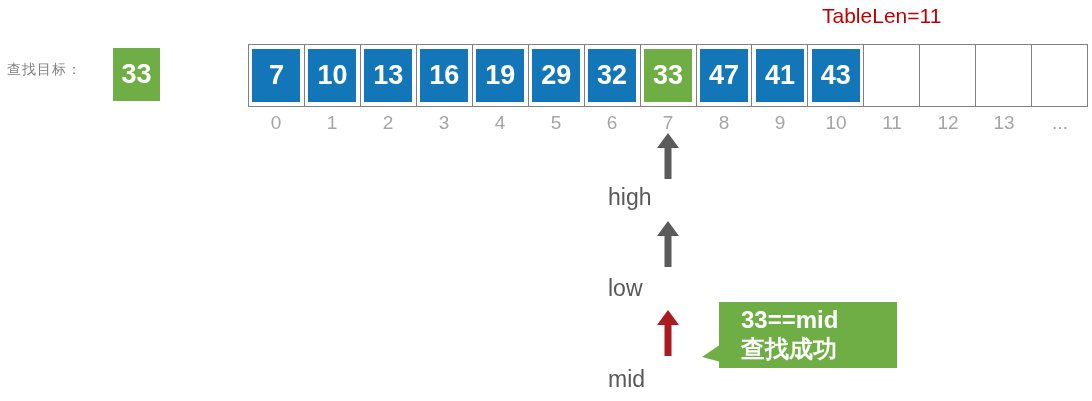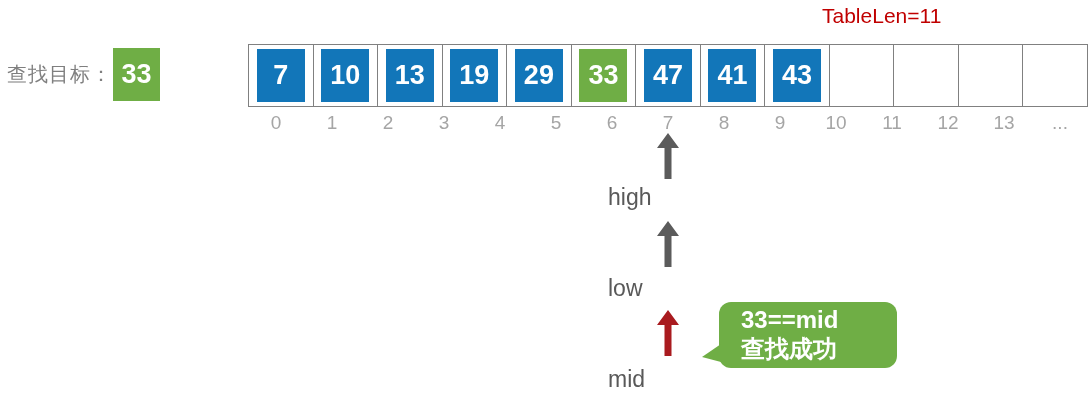--- a/index.html
+++ b/index.html
@@ -10,21 +10,21 @@
     background: #ffffff;
     font-family: "Liberation Sans", "DejaVu Sans", sans-serif;
     overflow: hidden;
   }
 
   
   .target-label {
     position: absolute;
     left: 7px;
     top: 61px;
-    font-size: 20px;
+    font-size: 14px;
     color: var(--gray-text, #7f7f7f);
     letter-spacing: 1px;
     white-space: nowrap;
   }
   .target-box {
     position: absolute;
     left: 113px;
     top: 48px;
     width: 47px;
     height: 53px;
@@ -121,21 +121,21 @@
   #mid-label  { top: 366px; }
 
   
   .bubble {
     position: absolute;
     left: 719px;
     top: 302px;
     width: 178px;
     box-sizing: border-box;
     background: var(--green, #6fae45);
-    border-radius: 12px;
+    border-radius: 0;
     padding: 3px 10px 5px 22px;
     color: #ffffff;
     font-size: 24px;
     font-weight: bold;
     line-height: 29px;
   }
   .bubble-tail {
     position: absolute;
     left: -17px;
     bottom: 6px;
@@ -160,24 +160,30 @@
       <div class="cell">
         <div class="box normal">7</div>
       </div>
       <div class="cell">
         <div class="box normal">10</div>
       </div>
       <div class="cell">
         <div class="box normal">13</div>
       </div>
       <div class="cell">
+        <div class="box normal">16</div>
+      </div>
+      <div class="cell">
         <div class="box normal">19</div>
       </div>
       <div class="cell">
         <div class="box normal">29</div>
+      </div>
+      <div class="cell">
+        <div class="box normal">32</div>
       </div>
       <div class="cell">
         <div class="box highlight">33</div>
       </div>
       <div class="cell">
         <div class="box normal">47</div>
       </div>
       <div class="cell">
         <div class="box normal">41</div>
       </div>

